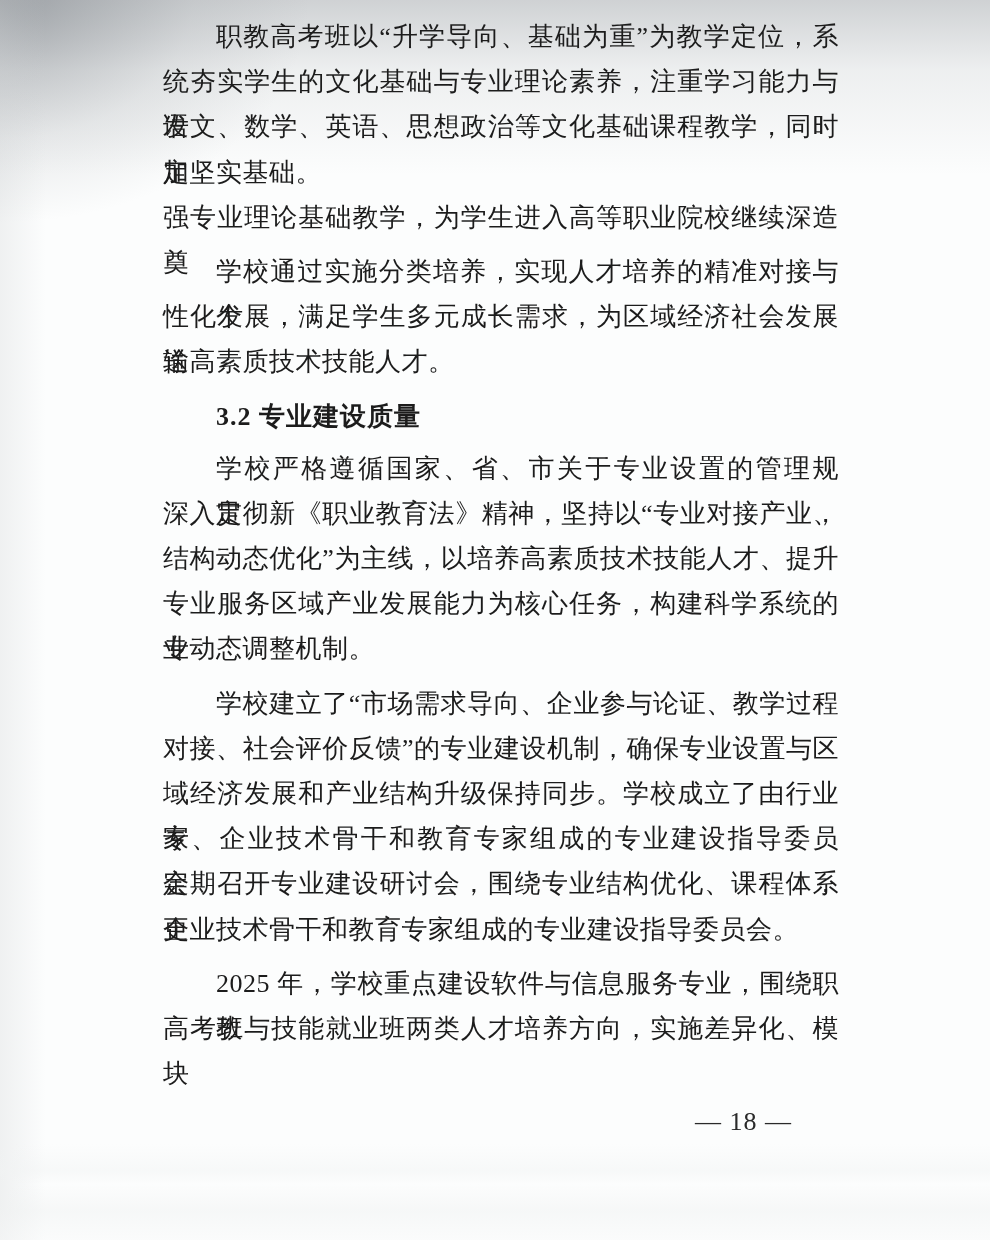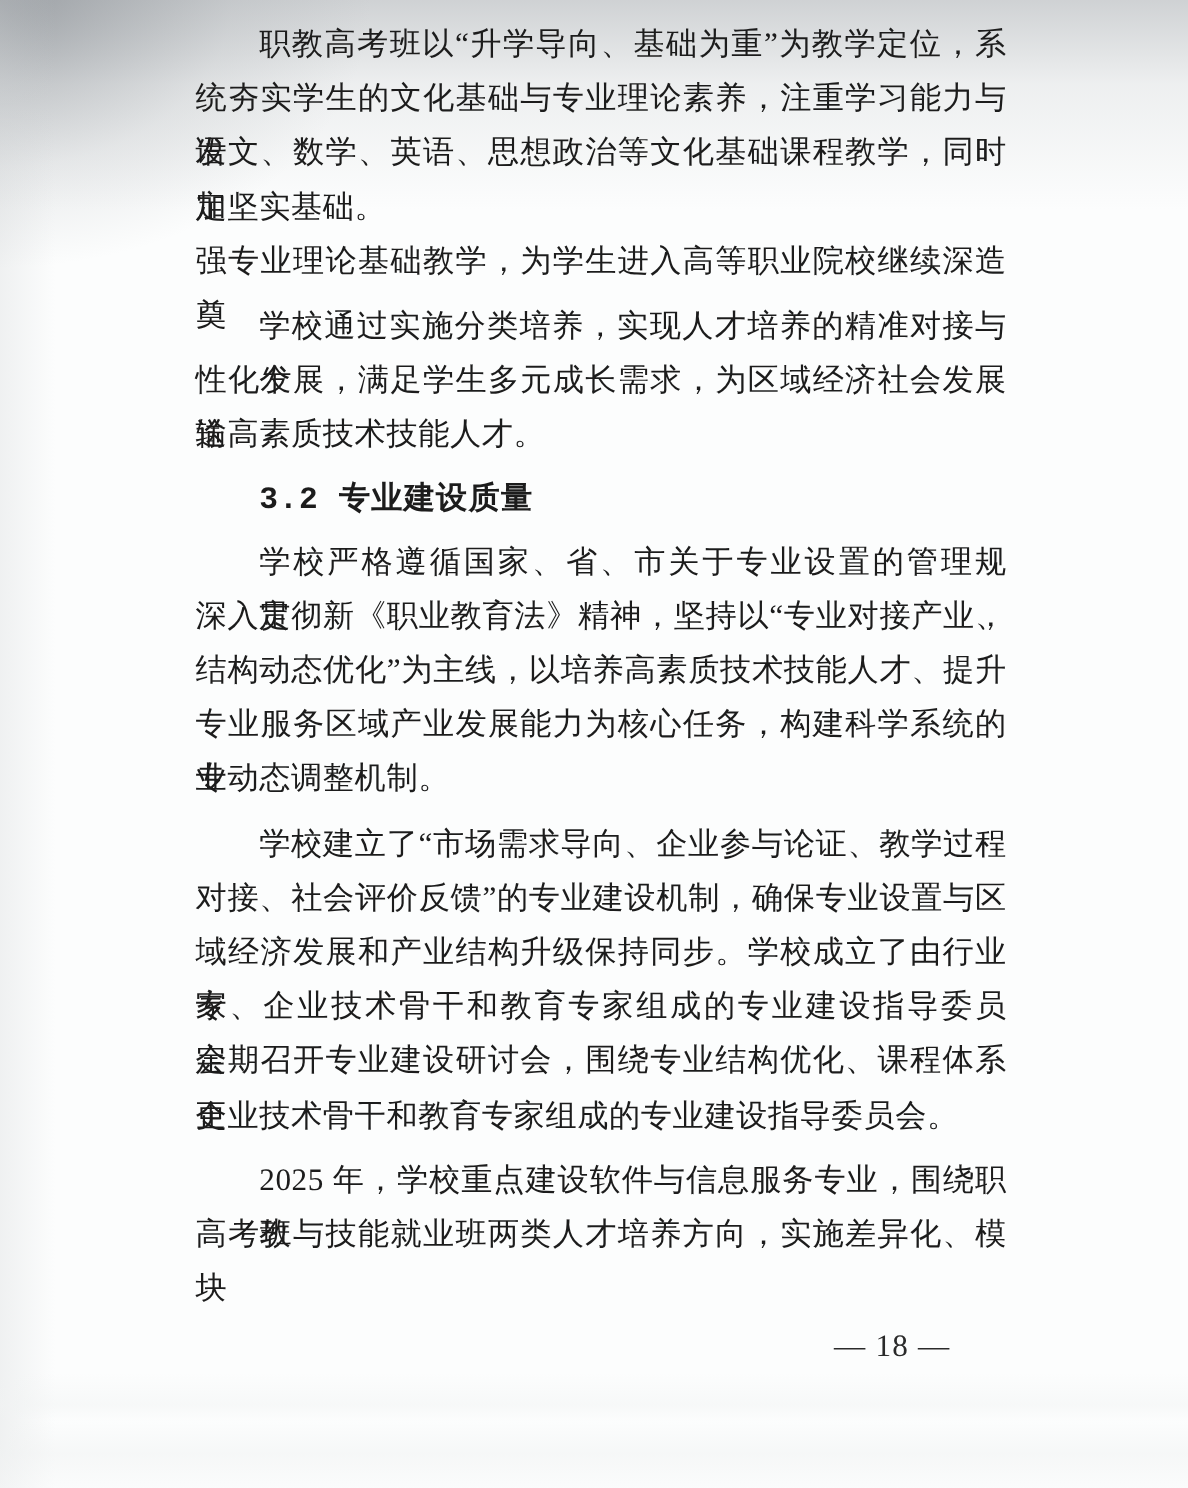--- a/index.html
+++ b/index.html
@@ -75,21 +75,20 @@
     text-align: justify;
     text-align-last: justify;
     -moz-text-align-last: justify;
   }
   .line.first {
     padding-left: 53px;
   }
   .para.heading .line {
     font-weight: 700;
     letter-spacing: 1px;
-    font-family: Liberation Mono, monospace;
   }
   .page-footer {
     position: absolute;
     top: 1101px;
     right: 198px;
     font-size: 26px;
     height: 42px;
     line-height: 42px;
     color: #2a2a2a;
     letter-spacing: 1px;

